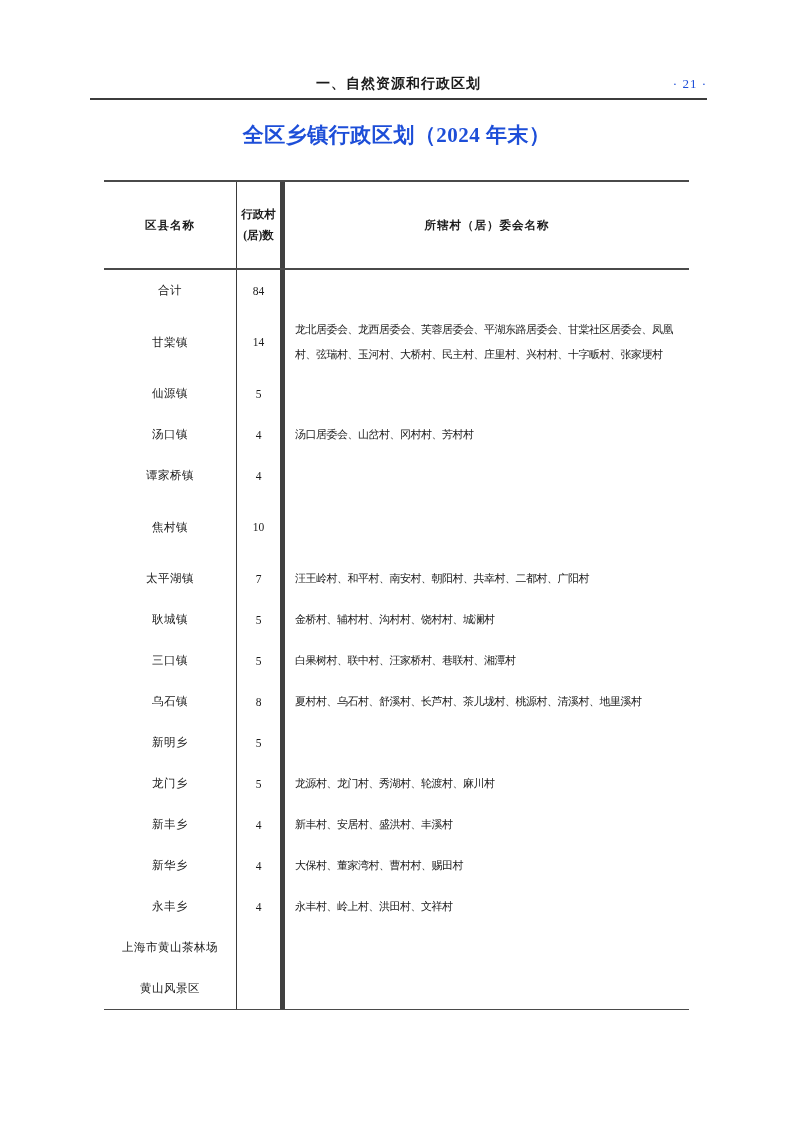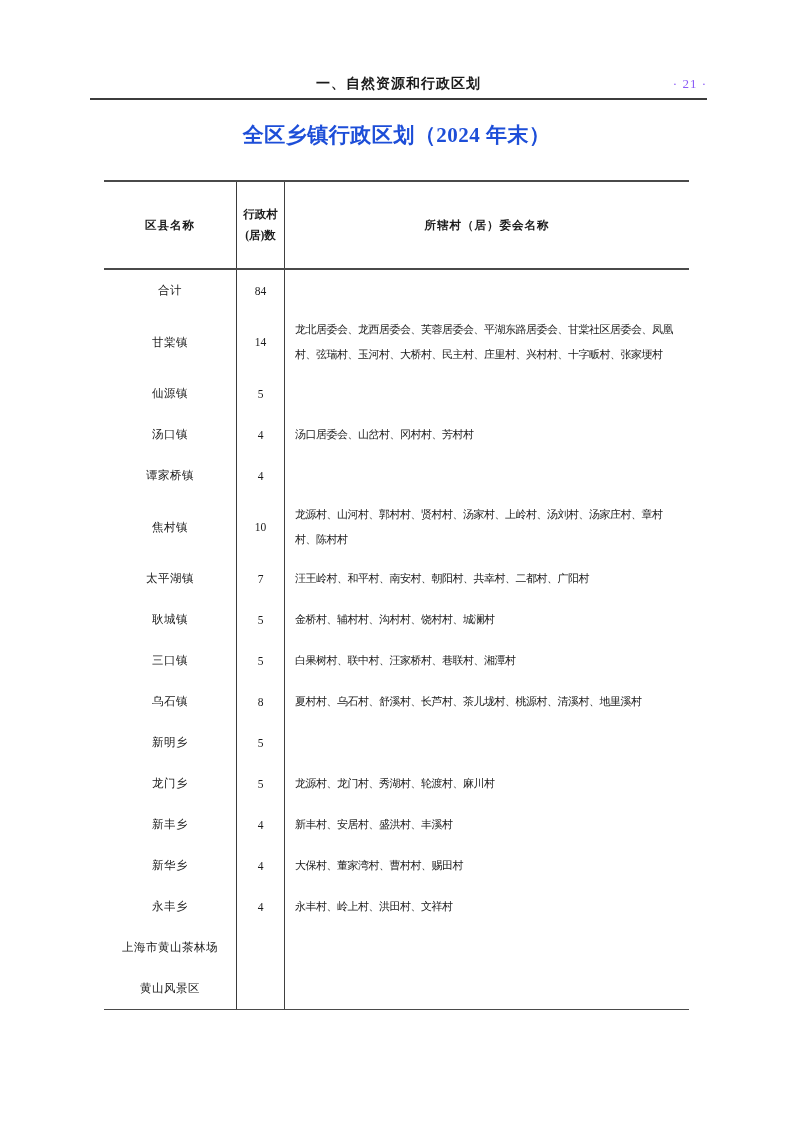--- a/index.html
+++ b/index.html
@@ -21,21 +21,21 @@
   }
   .section-title {
     position:absolute; left:0; right:0; top:5px;
     text-align:center;
     font-family:"Liberation Sans","DejaVu Sans",sans-serif;
     font-weight:bold; font-size:14px; letter-spacing:1px;
     color:#1a1a1a;
   }
   .page-number {
     position:absolute; right:0; top:6px;
-    font-size:13px; color:#8b5cf6; letter-spacing:1px;
+    font-size:13px; color:#1d4ed8; letter-spacing:1px;
   }
 
   
   .doc-title {
     position:absolute; left:0; top:113px; width:793px;
     text-align:center;
     font-size:21px; font-weight:bold; letter-spacing:0.5px;
     color:#1d4ed8;
   }
 
@@ -46,21 +46,21 @@
   }
   .thead {
     display:flex; height:90px;
     border-top:2px solid #4a4a4a;
     border-bottom:2px solid #4a4a4a;
     font-weight:bold;
   }
   .c1 { width:133px; flex:none; display:flex; align-items:center; justify-content:center;
         border-right:1px solid #3a3a3a; text-align:center; }
   .c2 { width:48px;  flex:none; display:flex; align-items:center; justify-content:center;
-        border-right:1px solid #404040; text-align:center; }
+        border-right:5px solid #404040; text-align:center; }
   .c3 { flex:1; display:flex; align-items:center; justify-content:center; }
   .thead .c2 { flex-direction:column; line-height:21px; }
   .thead .c1, .thead .c3 { letter-spacing:1px; }
 
   .tbody { border-bottom:1.5px solid #4a4a4a; }
   .row { display:flex; min-height:41px; }
   .row.tall { min-height:62px; }
   .row .c1 { letter-spacing:0.5px; }
   .row .c3 {
     justify-content:flex-start;
@@ -120,21 +120,20 @@
       </div>
 
       <div class="row">
         <div class="c1">谭家桥镇</div>
         <div class="c2">4</div>
       </div>
 
       <div class="row tall">
         <div class="c1">焦村镇</div>
         <div class="c2">10</div>
-        <div class="c3">龙源村、山河村、郭村村、贤村村、汤家村、上岭村、汤刘村、汤家庄村、章村村、陈村村</div>
       </div>
 
       <div class="row">
         <div class="c1">太平湖镇</div>
         <div class="c2">7</div>
         <div class="c3">汪王岭村、和平村、南安村、朝阳村、共幸村、二都村、广阳村</div>
       </div>
 
       <div class="row">
         <div class="c1">耿城镇</div>

